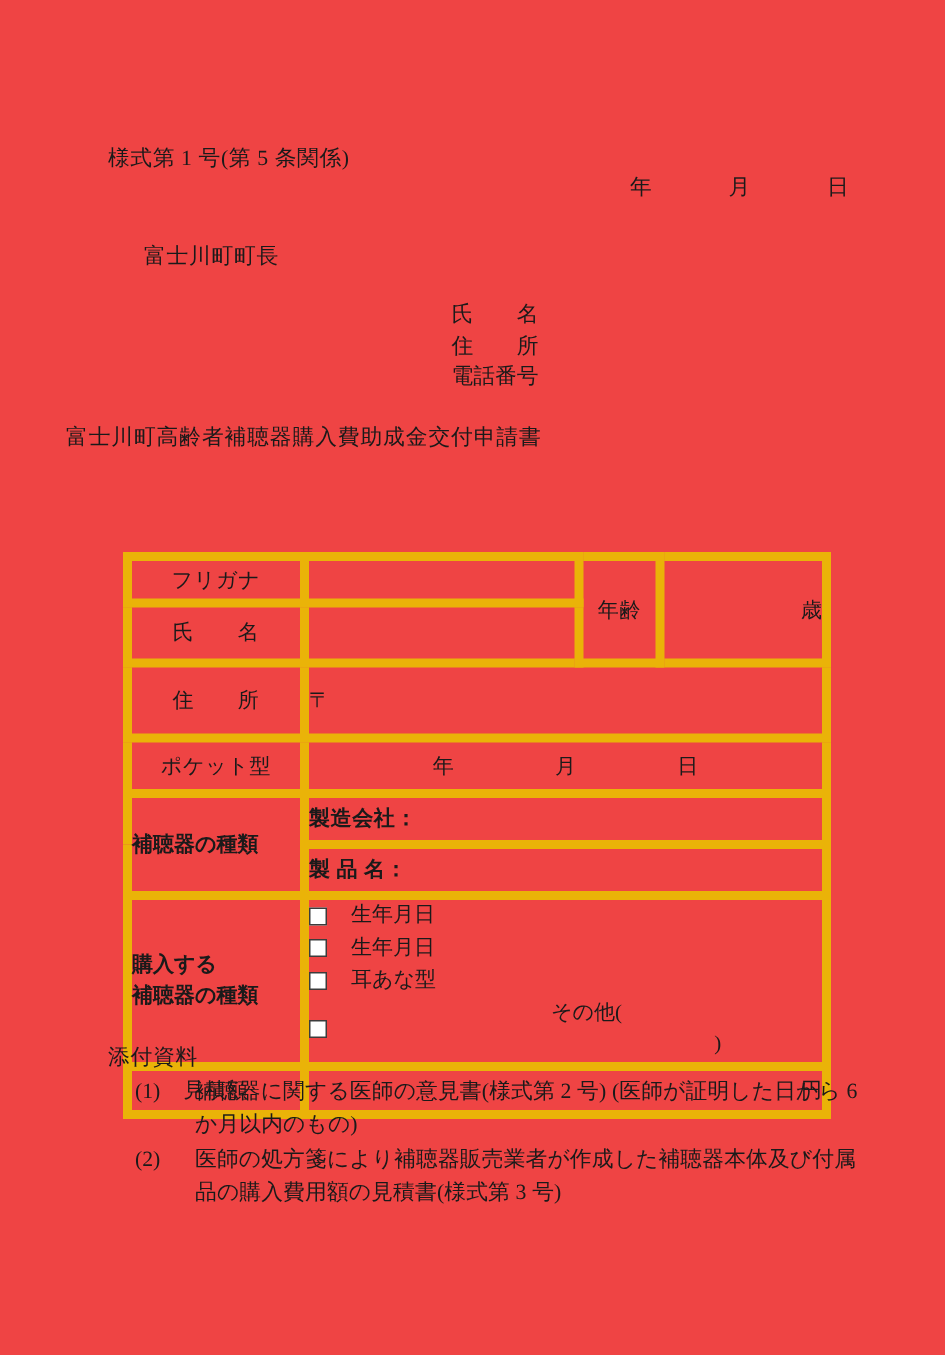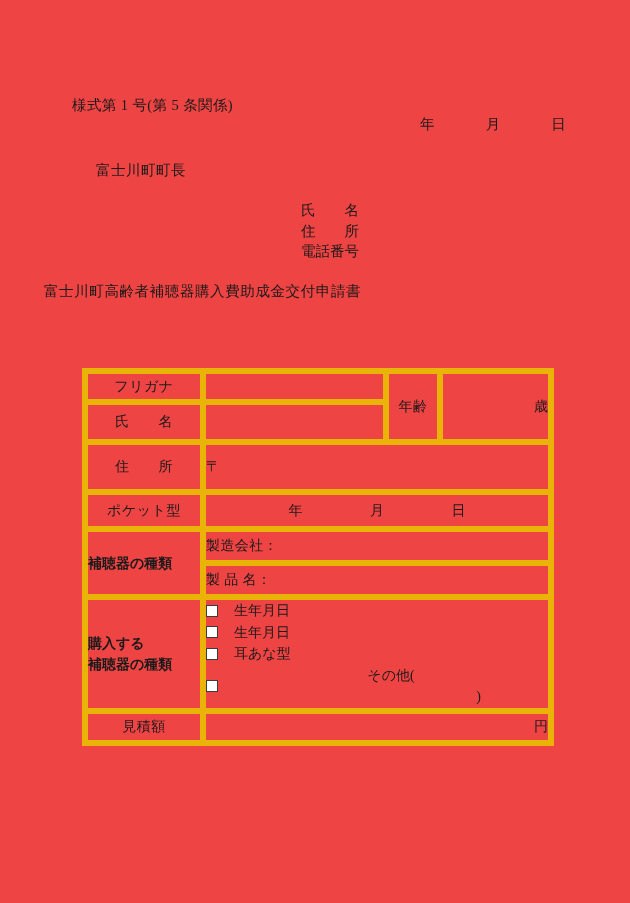--- a/index.html
+++ b/index.html
@@ -134,20 +134,21 @@
     display: inline-block;
     width: 78px;
     text-align: left;
   }
   .birth-slots .slot:last-child { width: auto; }
 
   .device-line {
     padding: 4px 0 4px 8px;
     white-space: nowrap;
     letter-spacing: 0.4px;
+    font-weight: bold;
   }
 
   .check-list {
     padding: 6px 0 7px 8px;
   }
   .check-row {
     display: flex;
     align-items: center;
     line-height: 21.5px;
     white-space: nowrap;
@@ -290,14 +291,25 @@
           </div>
         </td>
       </tr>
       <tr>
         <td class="lbl cell-pad" style="height:26px">見積額</td>
         <td class="amount-cell" colspan="3">円</td>
       </tr>
     </tbody>
   </table>
 
+  <div class="attach">
+    <div class="attach-title">添付資料</div>
+    <div class="attach-item">
+      <span class="attach-num">(1)</span>
+      <span class="attach-text">補聴器に関する医師の意見書(様式第 2 号) (医師が証明した日から 6 か月以内のもの)</span>
+    </div>
+    <div class="attach-item">
+      <span class="attach-num">(2)</span>
+      <span class="attach-text">医師の処方箋により補聴器販売業者が作成した補聴器本体及び付属品の購入費用額の見積書(様式第 3 号)</span>
+    </div>
+  </div>
 
 </div>
 
 </body></html>

